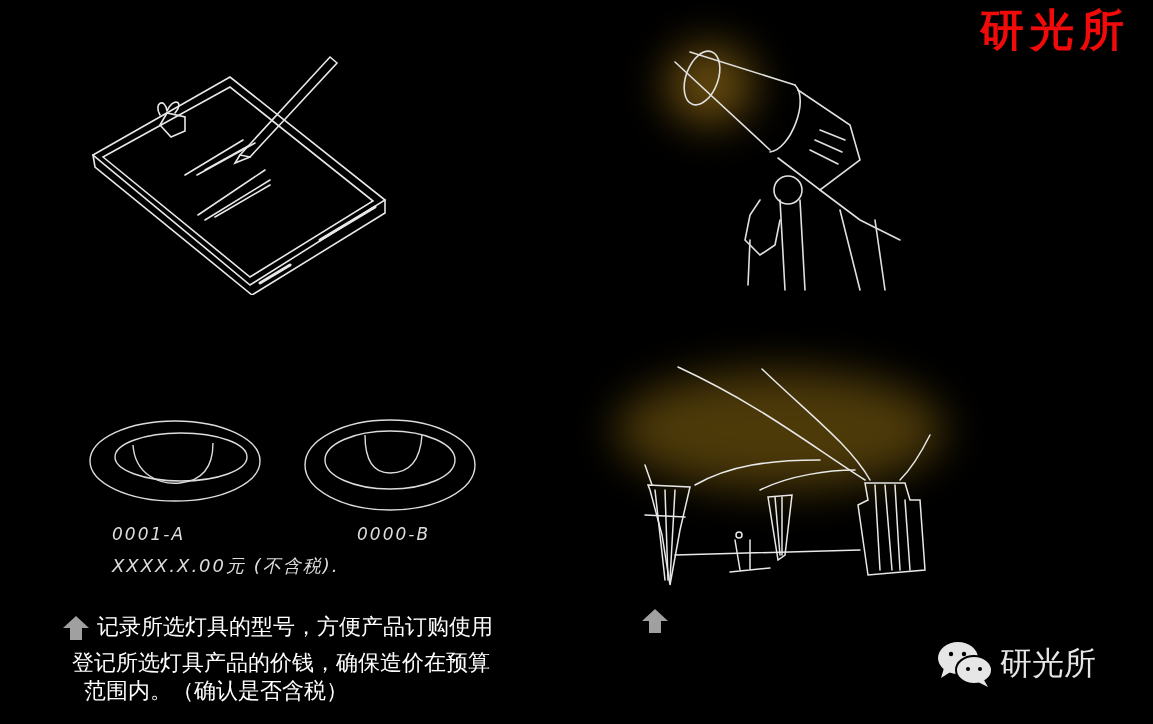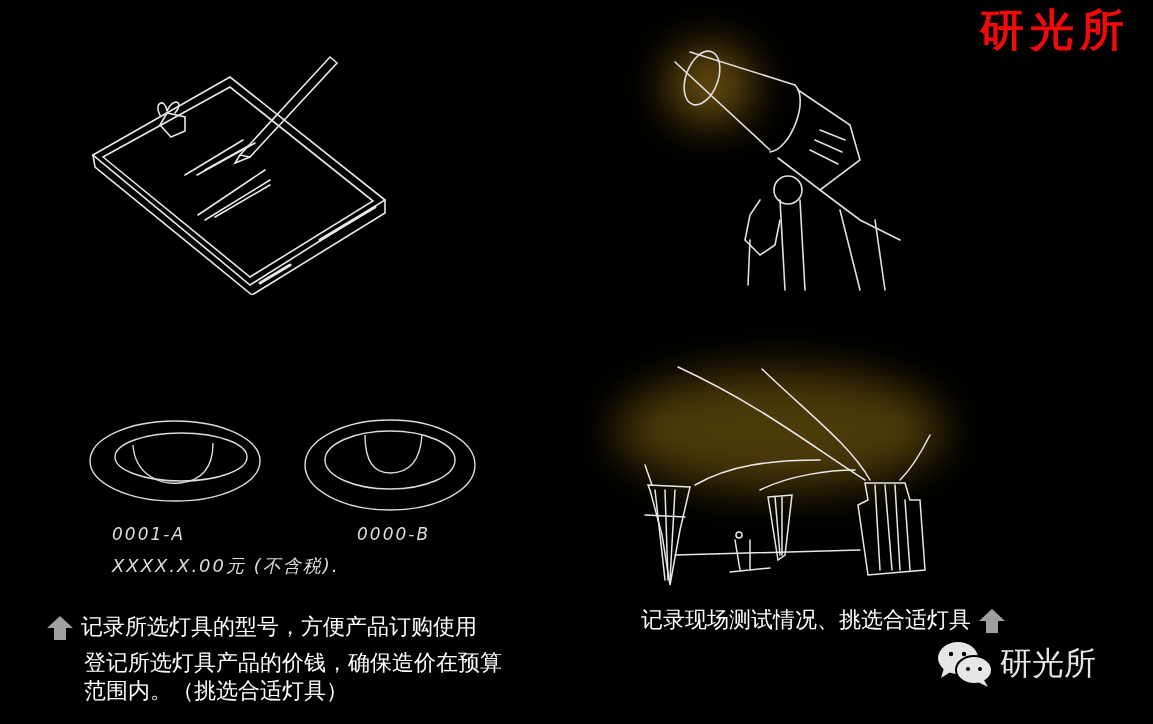--- a/index.html
+++ b/index.html
@@ -86,31 +86,30 @@
     <path d="M158 142 L182 140 L175 200 L168 205 Z"></path>
     <path d="M165 142 L170 200 M172 142 L172 200"></path>
     <path d="M255 128 L295 128 L300 145 L310 145 L315 215 L258 220 L248 150 L258 145 Z"></path>
     <path d="M265 130 L270 215 M275 130 L282 215 M285 130 L290 215 M295 145 L300 215"></path>
     <path d="M65 200 L250 195"></path>
     <path d="M125 185 L130 215 M140 185 L140 215 M120 217 L160 213"></path>
     <circle cx="129" cy="180" r="3"></circle>
   </svg>
 </div>
 
-<div class="abs cap" style="left:46px; top:612px;text-align:right;">
+<div class="abs cap" style="left:62px; top:612px;text-align:right;">
   <svg class="up-arrow" viewBox="0 0 28 26">
     <path d="M14 1 L27 13 L20 13 L20 25 L8 25 L8 13 L1 13 Z" fill="#a0a0a0"></path>
   </svg>
   <span>记录所选灯具的型号，方便产品订购使用</span>
 </div>
-<div class="abs cap" style="left:84px; top:648px;text-align:center;">登记所选灯具产品的价钱，确保造价在预算</div>
-<div class="abs cap" style="left:84px; top:676px;">范围内。（挑选合适灯具）</div>
+<div class="abs cap" style="left:72px; top:648px;text-align:center;">登记所选灯具产品的价钱，确保造价在预算</div>
+<div class="abs cap" style="left:84px; top:676px;">范围内。（确认是否含税）</div>
 
 <div class="abs cap" style="left:641px; top:605px;">
-  <span>记录现场测试情况、挑选合适灯具</span>
   <svg class="up-arrow" viewBox="0 0 28 26">
     <path d="M14 1 L27 13 L20 13 L20 25 L8 25 L8 13 L1 13 Z" fill="#a0a0a0"></path>
   </svg>
 </div>
 
 <div class="abs wechat" style="left:936px; top:640px;">
   <svg width="58" height="48" viewBox="0 0 58 48">
     <ellipse cx="22" cy="18" rx="20" ry="16" fill="#e6e6e6"></ellipse>
     <path d="M8 28 L5 38 L16 31 Z" fill="#e6e6e6"></path>
     <ellipse cx="38" cy="30" rx="18" ry="14" fill="#e6e6e6" stroke="#000" stroke-width="2"></ellipse>

